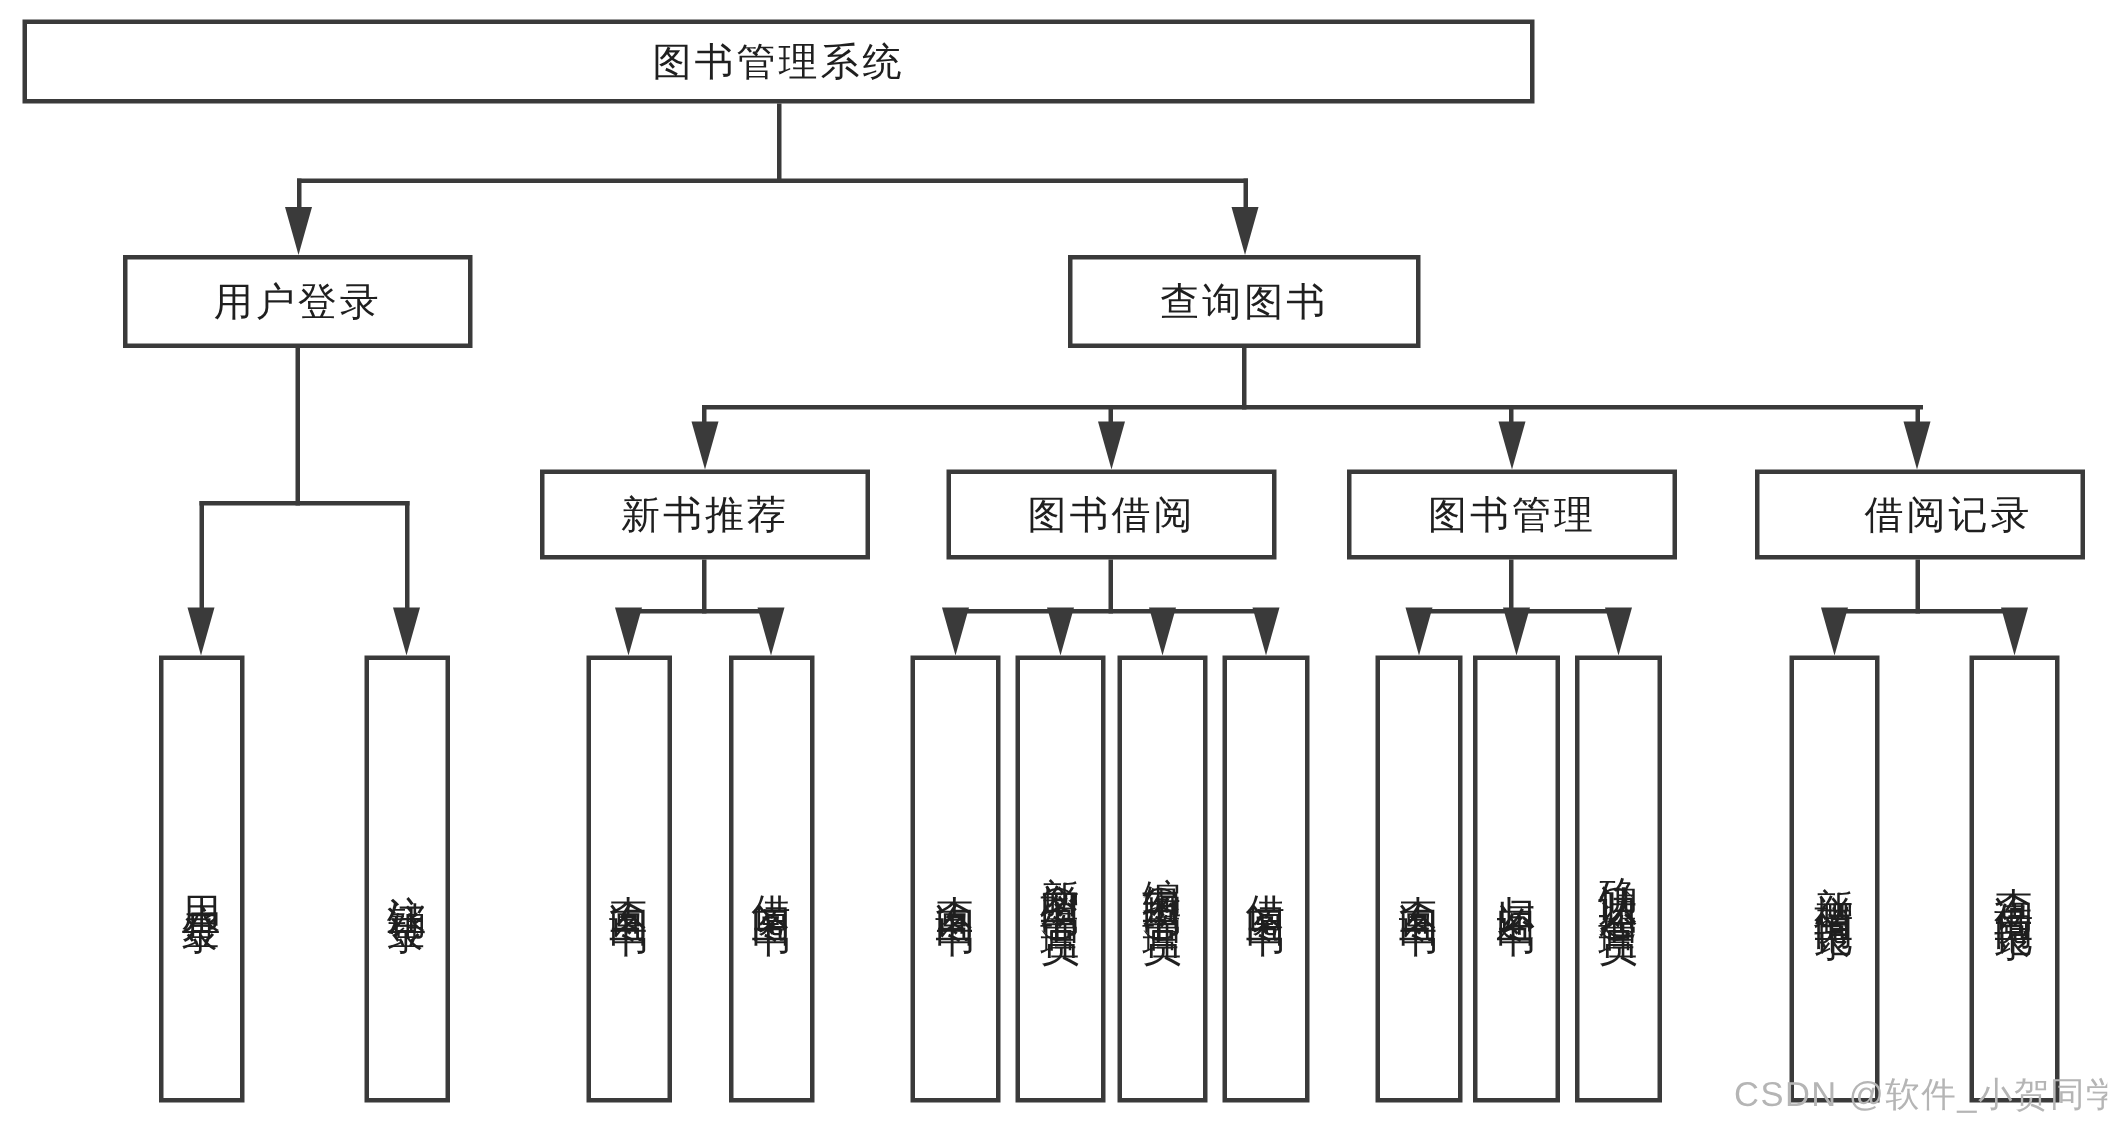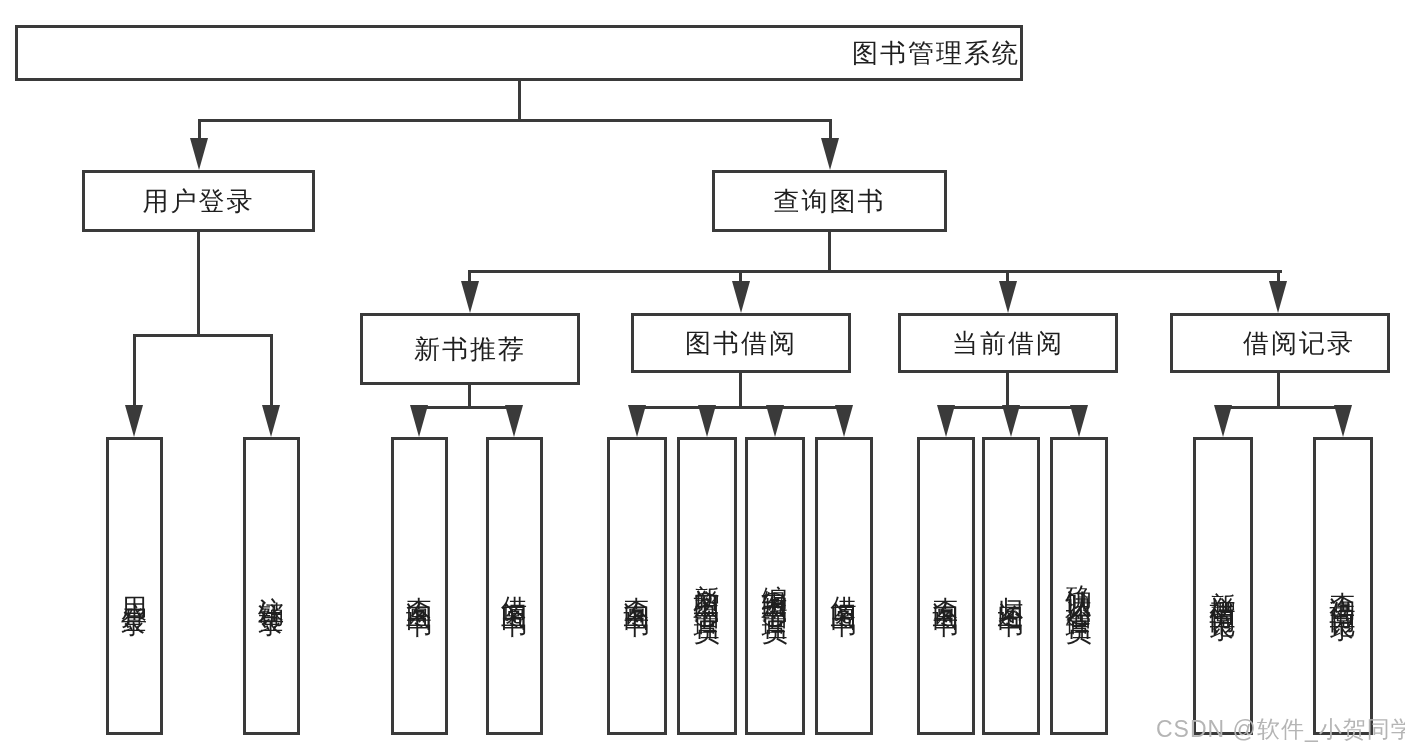--- a/index.html
+++ b/index.html
@@ -54,21 +54,21 @@
     letter-spacing:1px;
     z-index:6;
     white-space:nowrap;
   }
 </style>
 </head>
 <body>
 
 <div class="stage">
 
-  <div class="box" style="left:15px;top:25px;width:1008px;height:56px;justify-content:flex-end;">
+  <div class="box" style="left:15px;top:13px;width:1008px;height:56px;">
     <span>图书管理系统</span>
   </div>
 
   <div class="vline" style="left:518px;top:66px;height:56px;"></div>
   <div class="hline" style="left:198px;top:119px;width:634px;"></div>
   <div class="vline" style="left:198px;top:119px;height:22px;"></div>
   <div class="arrow" style="left:190px;top:138px;"></div>
   <div class="vline" style="left:829px;top:119px;height:22px;"></div>
   <div class="arrow" style="left:821px;top:138px;"></div>
 
@@ -90,28 +90,28 @@
   <div class="hline" style="left:468px;top:270px;width:814px;"></div>
   <div class="vline" style="left:468px;top:270px;height:16px;"></div>
   <div class="arrow" style="left:461px;top:281px;"></div>
   <div class="vline" style="left:739px;top:270px;height:16px;"></div>
   <div class="arrow" style="left:732px;top:281px;"></div>
   <div class="vline" style="left:1006px;top:270px;height:16px;"></div>
   <div class="arrow" style="left:999px;top:281px;"></div>
   <div class="vline" style="left:1277px;top:270px;height:16px;"></div>
   <div class="arrow" style="left:1269px;top:281px;"></div>
 
-  <div class="box" style="left:360px;top:313px;width:220px;height:72px;">
+  <div class="box" style="left:360px;top:313px;width:220px;height:60px;">
     <span>新书推荐</span>
   </div>
   <div class="box" style="left:631px;top:313px;width:220px;height:60px;">
     <span>图书借阅</span>
   </div>
   <div class="box" style="left:898px;top:313px;width:220px;height:60px;">
-    <span>当前借阅</span>
+    <span>图书管理</span>
   </div>
   <div class="box" style="left:1170px;top:313px;width:220px;height:60px;padding-left:38px;">
     <span>借阅记录</span>
   </div>
 
   <div class="vline" style="left:468px;top:370px;height:39px;"></div>
   <div class="hline" style="left:418px;top:406px;width:99px;"></div>
   <div class="arrow" style="left:410px;top:405px;"></div>
   <div class="arrow" style="left:505px;top:405px;"></div>
 

